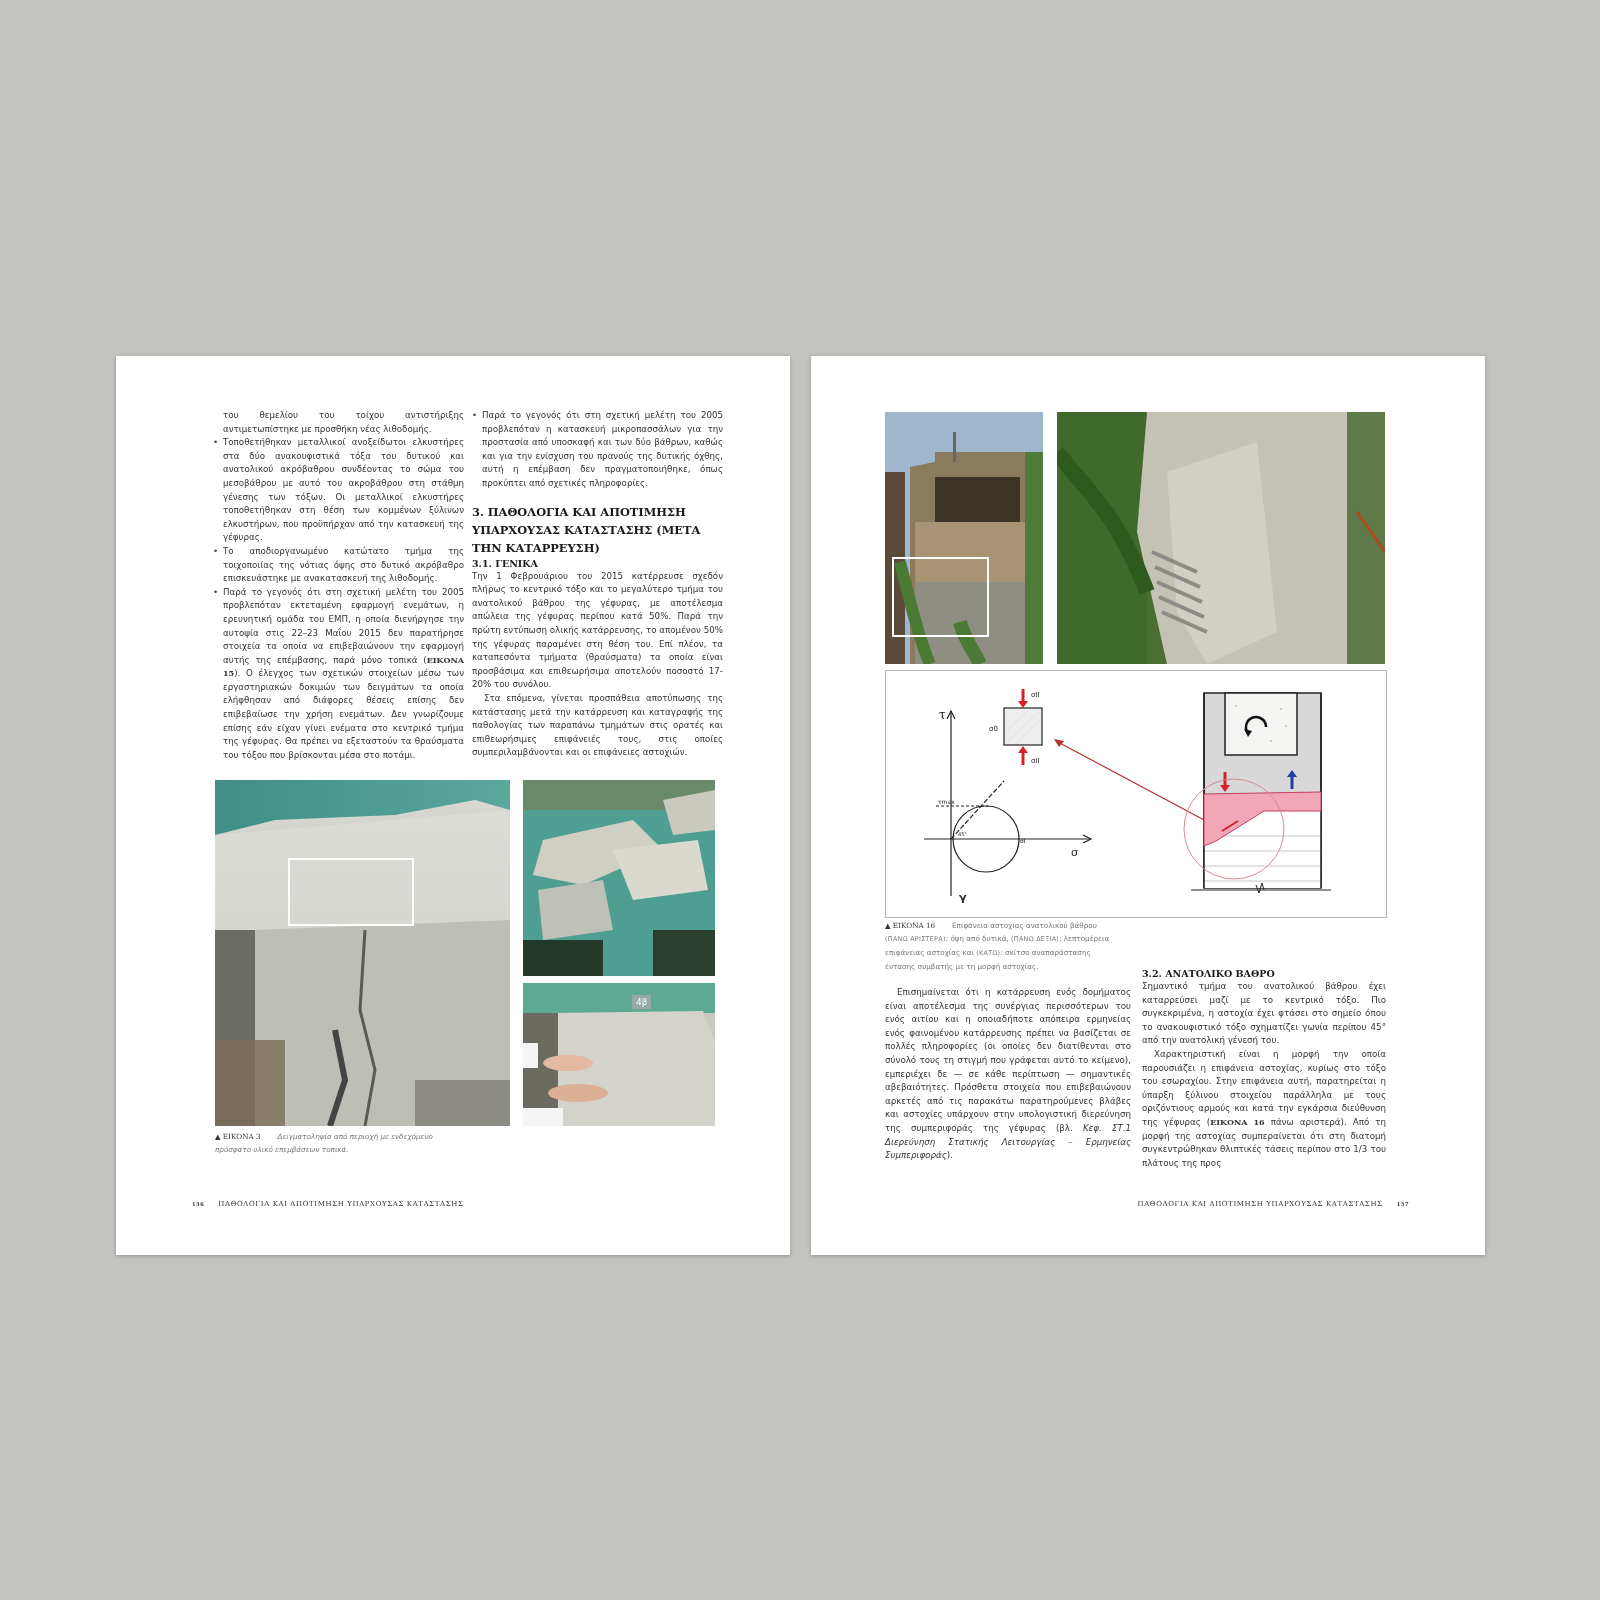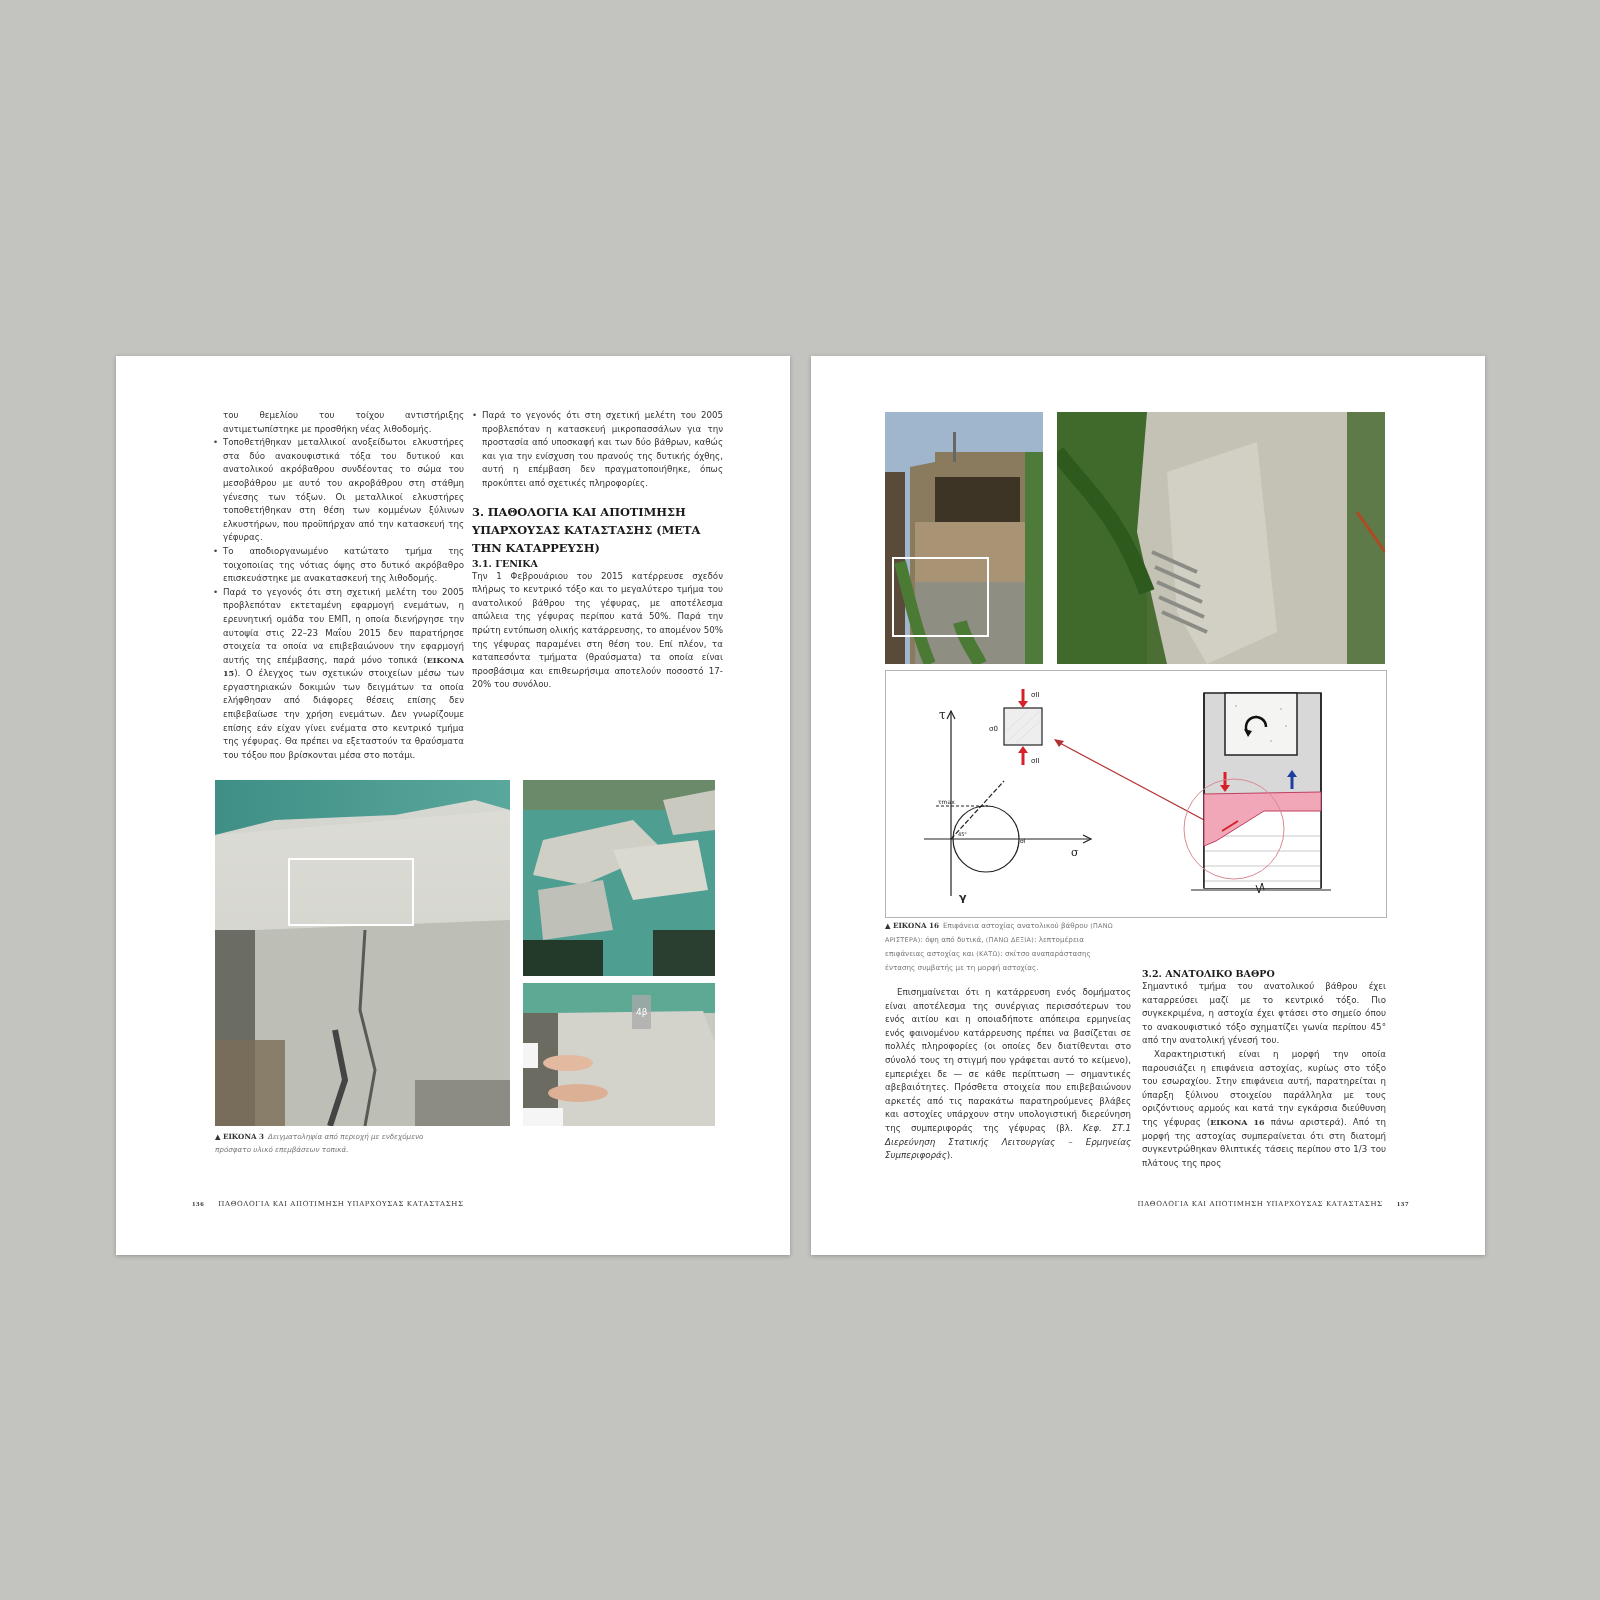--- a/index.html
+++ b/index.html
@@ -59,42 +59,42 @@
       position: absolute; border: 2px solid #ffffff;
     }
     .caption {
       position: absolute;
       font-size: 7.2px;
       line-height: 13px;
       color: #777;
     }
     .caption .lbl {
       font-family: "DejaVu Serif", serif;
-      font-weight: bold;
+      font-weight: normal;
       color: #333;
       font-size: 7.2px;
-      margin-right: 4px;
+      margin-right: 17px;
     }
     .caption .sc { font-size: 6.4px; letter-spacing: 0.3px; }
     .footer {
       position: absolute;
       top: 1200px;
       font-family: "DejaVu Serif", serif;
       font-size: 7px;
       letter-spacing: 0.6px;
       color: #333;
     }
     .footer .num { font-weight: bold; margin: 0 14px; font-family: Liberation Serif, serif; }
 
     .badge-4b {
       position: absolute;
       background: rgba(170,170,170,0.75);
       color: #fff;
       font-size: 9px;
-      padding: 12px 4px;
+      padding: 2px 4px;
     }
     .diagram {
       position: absolute;
       border: 1px solid #b5b5b5;
       background: #fff;
     }
   </style>
 </head>
 <body>
 
@@ -109,20 +109,21 @@
     </ul>
   </div>
 
   <div class="col" style="left:356px; top:53px; width:251px;">
     <ul class="bullets">
       <li>Παρά το γεγονός ότι στη σχετική μελέτη του 2005 προβλεπόταν η κατασκευή μικροπασσάλων για την προστασία από υποσκαφή και των δύο βάθρων, καθώς και για την ενίσχυση του πρανούς της δυτικής όχθης, αυτή η επέμβαση δεν πραγματοποιήθηκε, όπως προκύπτει από σχετικές πληροφορίες.</li>
     </ul>
     <div class="h1">3.  ΠΑΘΟΛΟΓΙΑ ΚΑΙ ΑΠΟΤΙΜΗΣΗ ΥΠΑΡΧΟΥΣΑΣ ΚΑΤΑΣΤΑΣΗΣ (ΜΕΤΑ ΤΗΝ ΚΑΤΑΡΡΕΥΣΗ)</div>
     <div class="h2">3.1.  ΓΕΝΙΚΑ</div>
     <p>Την 1 Φεβρουάριου του 2015 κατέρρευσε σχεδόν πλήρως το κεντρικό τόξο και το μεγαλύτερο τμήμα του ανατολικού βάθρου της γέφυρας, με αποτέλεσμα απώλεια της γέφυρας περίπου κατά 50%. Παρά την πρώτη εντύπωση ολικής κατάρρευσης, το απομένον 50% της γέφυρας παραμένει στη θέση του. Επί πλέον, τα καταπεσόντα τμήματα (θραύσματα) τα οποία είναι προσβάσιμα και επιθεωρήσιμα αποτελούν ποσοστό 17-20% του συνόλου.</p>
+    <p class="indent">Στα επόμενα, γίνεται προσπάθεια αποτύπωσης της κατάστασης μετά την κατάρρευση και καταγραφής της παθολογίας των παραπάνω τμημάτων στις ορατές και επιθεωρήσιμες επιφάνειές τους, στις οποίες συμπεριλαμβάνονται και οι επιφάνειες αστοχιών.</p>
   </div>
 
   <div class="photo" style="left:99px; top:424px; width:295px; height:346px;">
     <svg width="295" height="346" viewBox="0 0 295 346">
       <defs>
         <linearGradient id="water1" x1="0" y1="0" x2="1" y2="0">
           <stop offset="0" stop-color="#3f8f86"></stop>
             <stop offset="1" stop-color="#5aa79c"></stop>
         </linearGradient>
         <linearGradient id="stone1" x1="0" y1="0" x2="0" y2="1">

